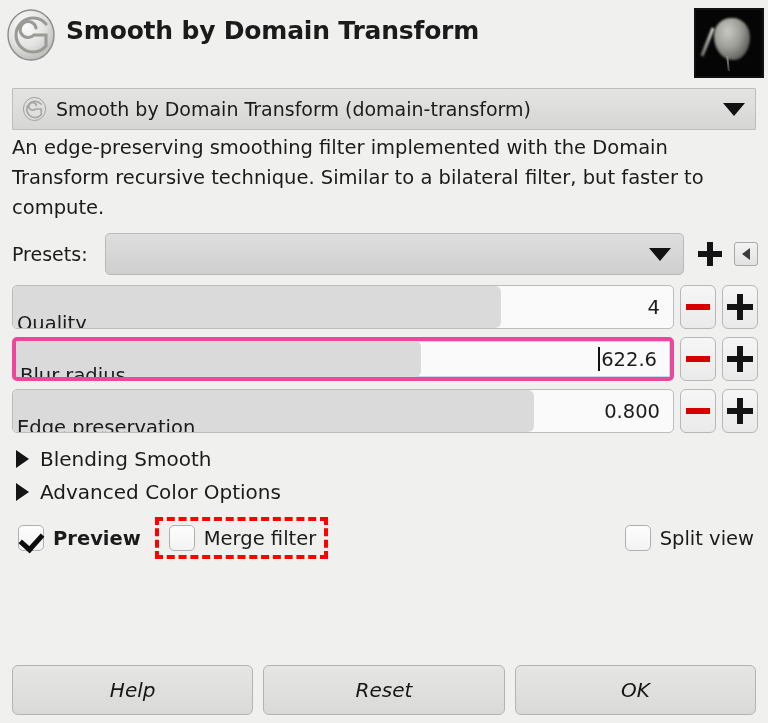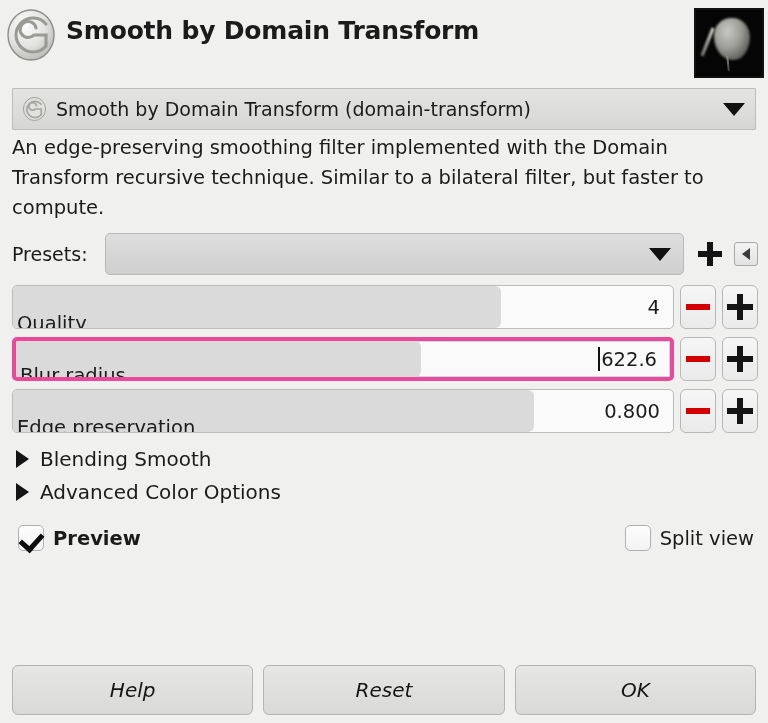--- a/index.html
+++ b/index.html
@@ -318,20 +318,24 @@
   <div class="expander">
     <div class="tri-right"></div>
     <div class="expander-label">Advanced Color Options</div>
   </div>
 </div>
 
 <div class="check-row">
   <div class="chk checked"></div>
   <div class="chk-label bold">Preview</div>
 
+  <div class="highlight-box">
+    <div class="chk"></div>
+    <div class="chk-label">Merge filter</div>
+  </div>
 
   <div class="spacer"></div>
 
   <div class="chk"></div>
   <div class="chk-label">Split view</div>
 </div>
 
 <div class="footer">
   <div class="dlg-btn">Help</div>
   <div class="dlg-btn">Reset</div>

